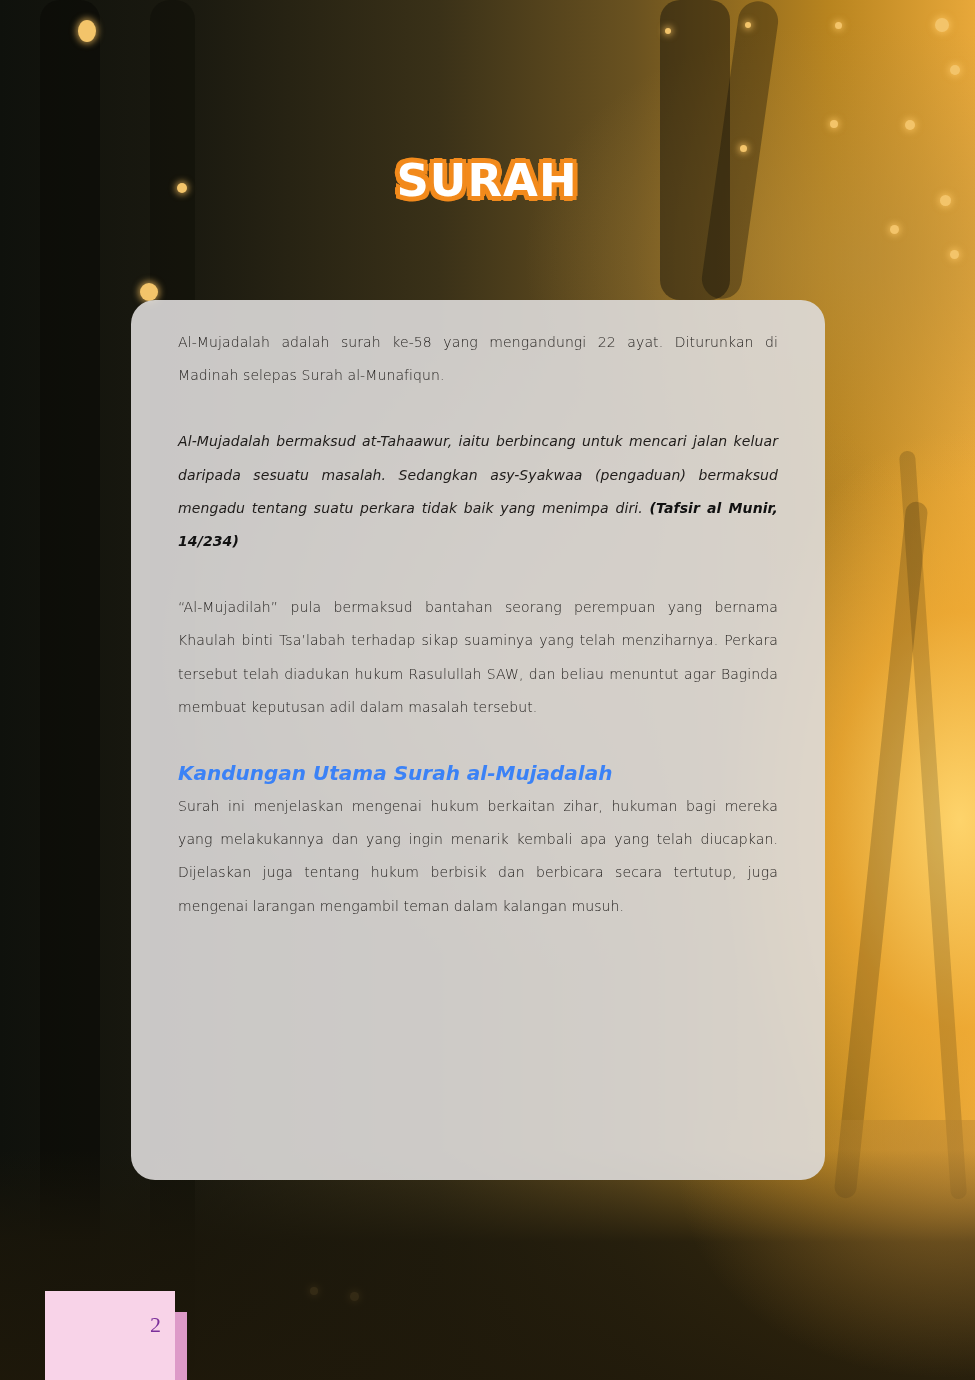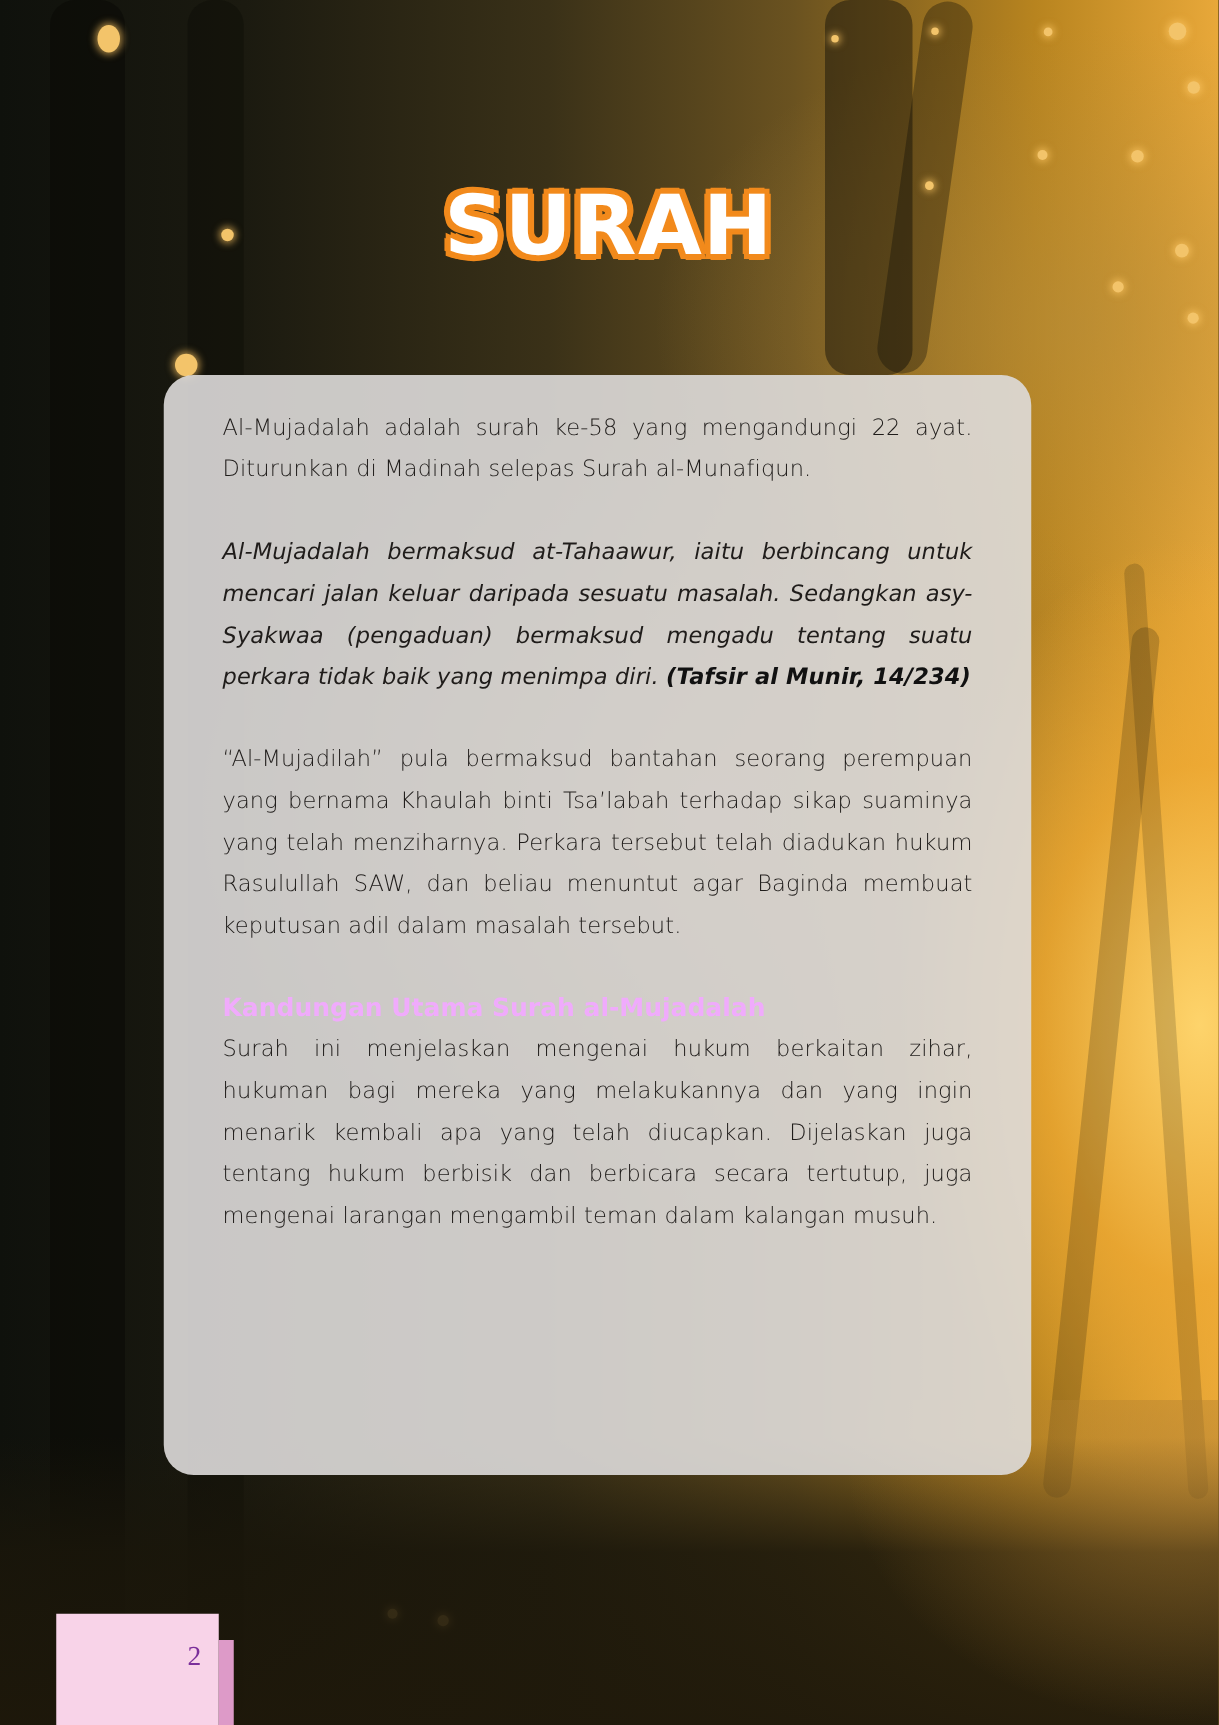--- a/index.html
+++ b/index.html
@@ -24,49 +24,49 @@
     }
     .path-glow {
       position: absolute; right: 0; bottom: 0; width: 300px; height: 260px;
       background: radial-gradient(ellipse at 90% 20%, rgba(180,130,50,0.6), rgba(90,60,20,0) 70%);
     }
 
     .title {
       position: absolute; left: 0; right: 1px; top: 140px;
       text-align: center; margin: 0;
       font-family: "DejaVu Sans", sans-serif; font-weight: bold;
-      font-size: 66px; line-height: 82px; letter-spacing: 1px;
+      font-size: 45px; line-height: 82px; letter-spacing: 1px;
       color: #ffffff;
       -webkit-text-stroke: 0;
       text-shadow:
         3px 0 0 #f28a1c, -3px 0 0 #f28a1c, 0 3px 0 #f28a1c, 0 -3px 0 #f28a1c,
         3px 3px 0 #f28a1c, -3px -3px 0 #f28a1c, 3px -3px 0 #f28a1c, -3px 3px 0 #f28a1c,
         5px 0 0 #f28a1c, -5px 0 0 #f28a1c, 0 5px 0 #f28a1c, 0 -5px 0 #f28a1c,
         4px 4px 0 #f28a1c, -4px -4px 0 #f28a1c, 4px -4px 0 #f28a1c, -4px 4px 0 #f28a1c;
     }
     .title span { display: block; }
 
     .card {
       position: absolute; left: 131px; top: 300px; width: 694px; height: 880px;
       border-radius: 24px;
       background: rgba(222,220,218,0.90);
       box-sizing: border-box; padding: 26px 47px 0 47px;
     }
     .para {
       margin: 0 0 33px 0;
       font-family: "DejaVu Sans", sans-serif;
-      font-size: 18px; line-height: 33.2px;
+      font-size: 14px; line-height: 33.2px;
       color: #1f1c1a; text-align: justify;
       font-weight: 300; letter-spacing: 0.1px;
     }
     .para.italic { font-style: italic; }
     .cite { font-weight: bold; font-style: italic; color: #111; }
     .section-heading {
       margin: 0; font-family: "DejaVu Sans", sans-serif;
-      font-size: 20px; line-height: 33px; font-weight: bold; color: #f0abfc;
+      font-size: 20px; line-height: 33px; font-weight: bold; color: #3b82f6; font-style: italic;
     }
     .page-tab {
       position: absolute; left: 45px; top: 1291px; width: 130px; height: 89px;
       background: #f8d3e8;
     }
     .page-tab-edge {
       position: absolute; left: 175px; top: 1312px; width: 12px; height: 68px;
       background: #dd9ac8;
     }
     .page-number {

